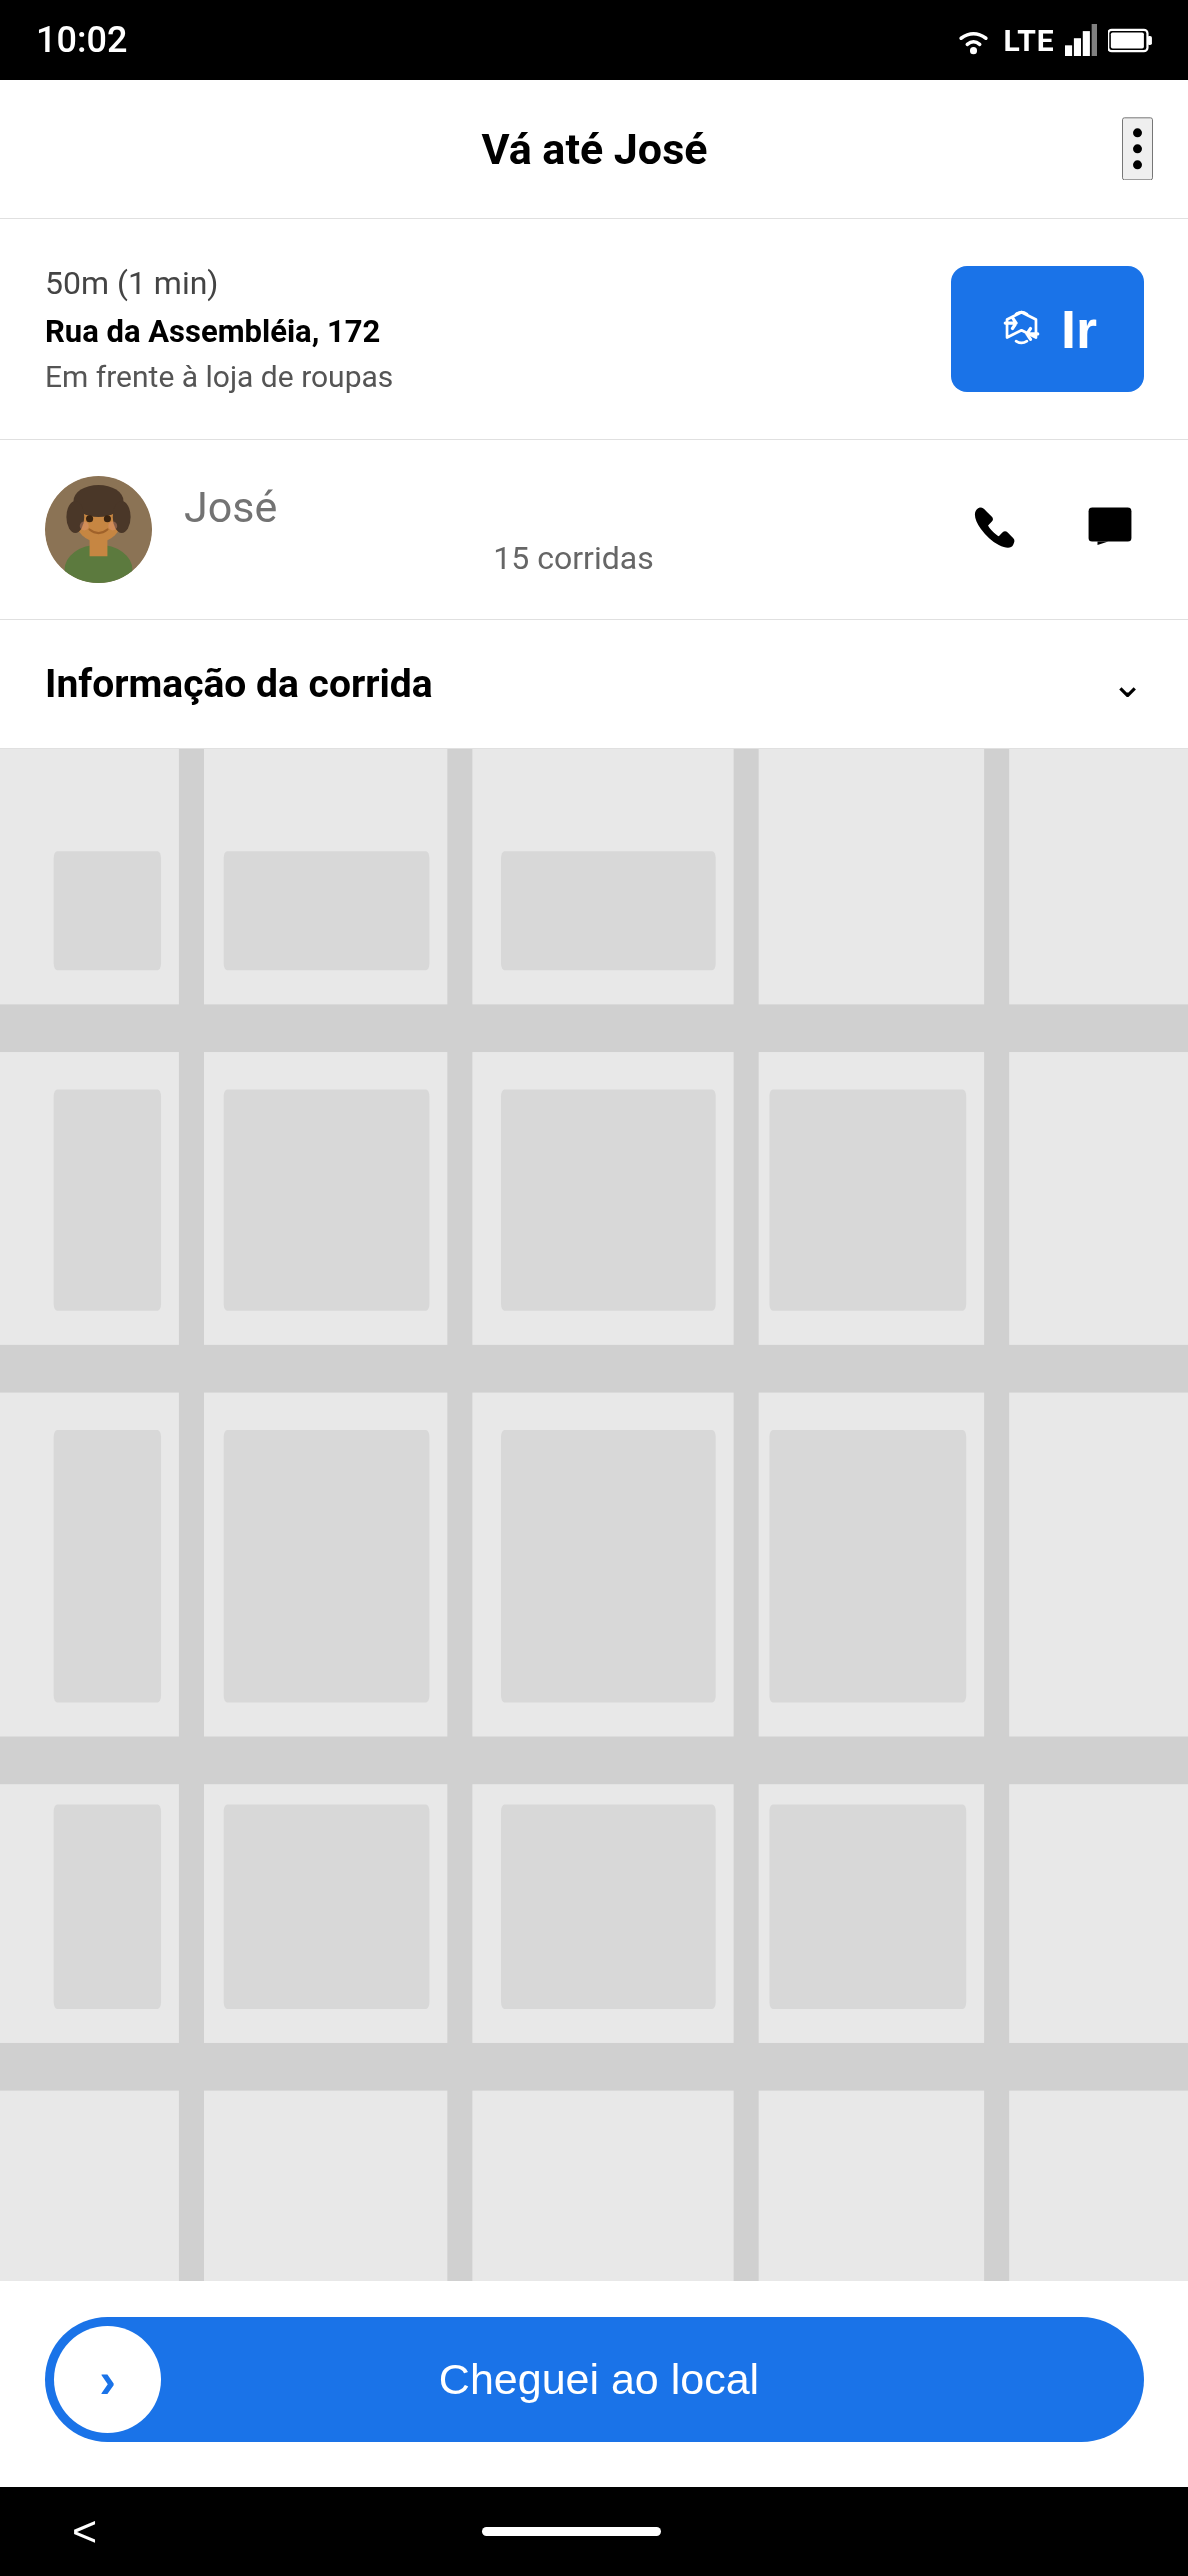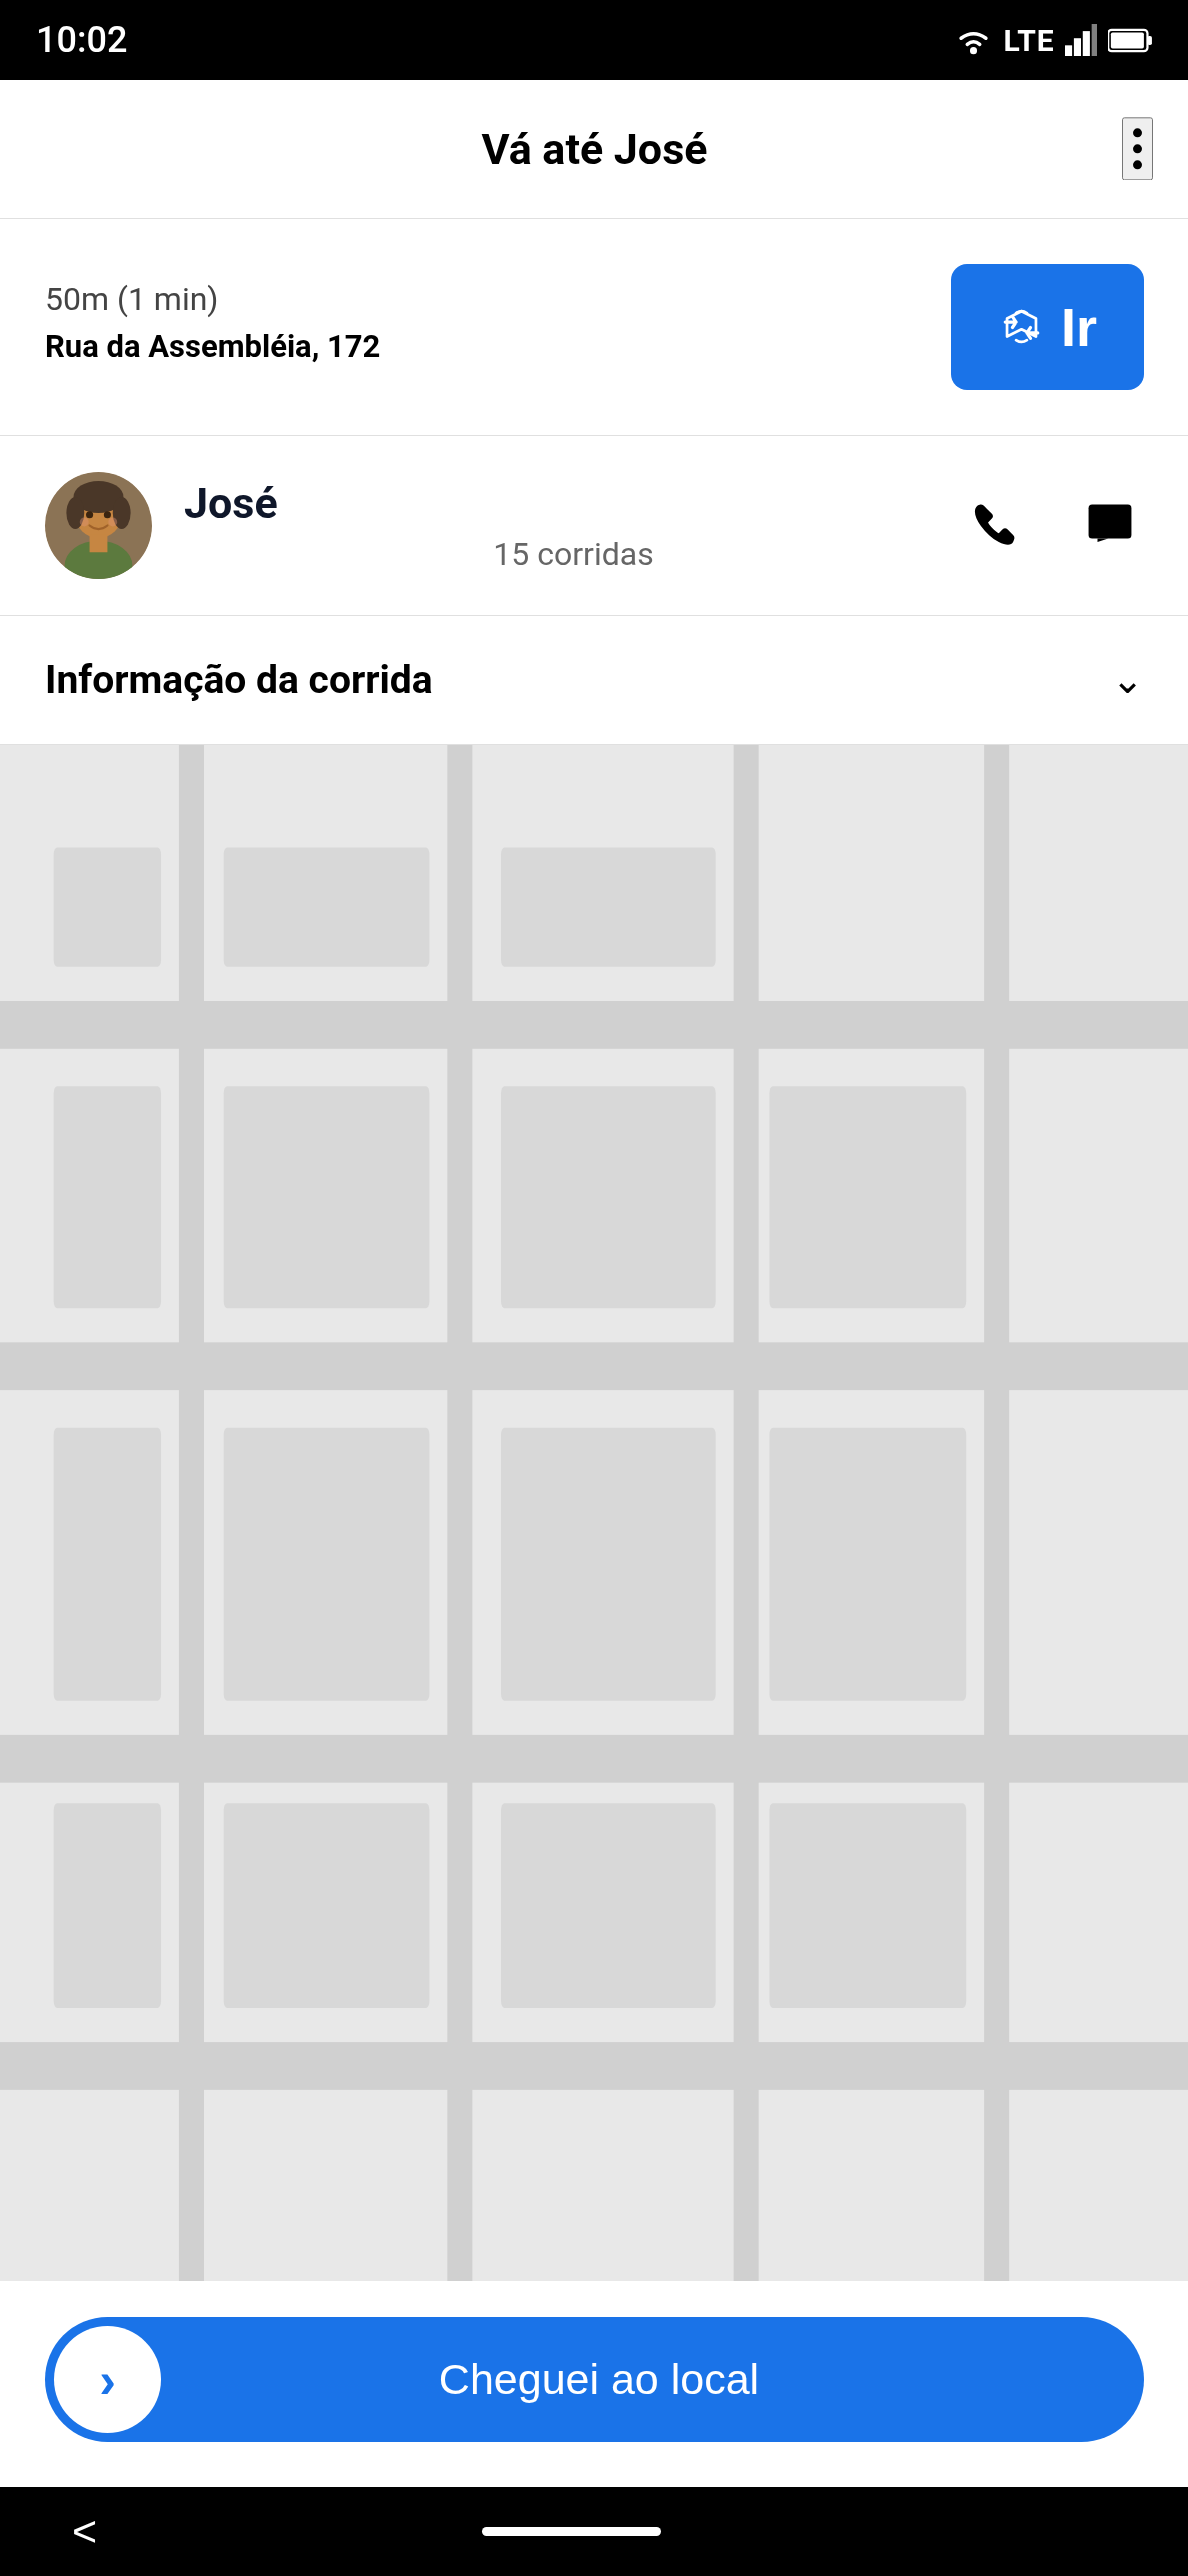--- a/index.html
+++ b/index.html
@@ -143,22 +143,22 @@
       display: flex;
       align-items: center;
       justify-content: center;
     }
     .passenger-details {
       flex: 1;
       margin-left: 32px;
     }
     .passenger-name {
       font-size: 43px;
-      font-weight: 700;
-      color: #0f172a;
+      font-weight: 400;
+      color: #737373;
     }
     .passenger-rides {
       font-size: 32px;
       color: #666;
       margin-top: 7.2px;
       text-align: center;
     }
     .passenger-actions {
       display: flex;
       align-items: center;
@@ -333,20 +333,21 @@
     <div class="dot"></div>
     <div class="dot"></div>
     <div class="dot"></div>
   </button>
 </div>
 
 <div class="destination-card">
   <div class="destination-info">
     <div class="destination-meta">50m (1 min)</div>
     <div class="destination-address">Rua da Assembléia, 172</div>
+    <div class="destination-hint">Em frente à loja de roupas</div>
   </div>
   <button class="navigate-btn">
 
     <svg class="nav-icon" width="47" height="47" viewBox="0 0 52 52">
       <path d="M10 16 L10 36 L26 28 L42 36 L42 16 L26 8 Z" fill="none" stroke="white" stroke-width="3" stroke-linejoin="round"></path>
       <path d="M20 10 Q26 6 32 10" stroke="white" stroke-width="3" fill="none" stroke-linecap="round"></path>
       <path d="M20 40 Q26 44 32 40" stroke="white" stroke-width="3" fill="none" stroke-linecap="round"></path>
 
       <path d="M8 20 L20 20 L16 14 M20 20 L16 26" stroke="white" stroke-width="3.5" fill="none" stroke-linecap="round" stroke-linejoin="round"></path>
       <path d="M44 32 L32 32 L36 26 M32 32 L36 38" stroke="white" stroke-width="3.5" fill="none" stroke-linecap="round" stroke-linejoin="round"></path>

